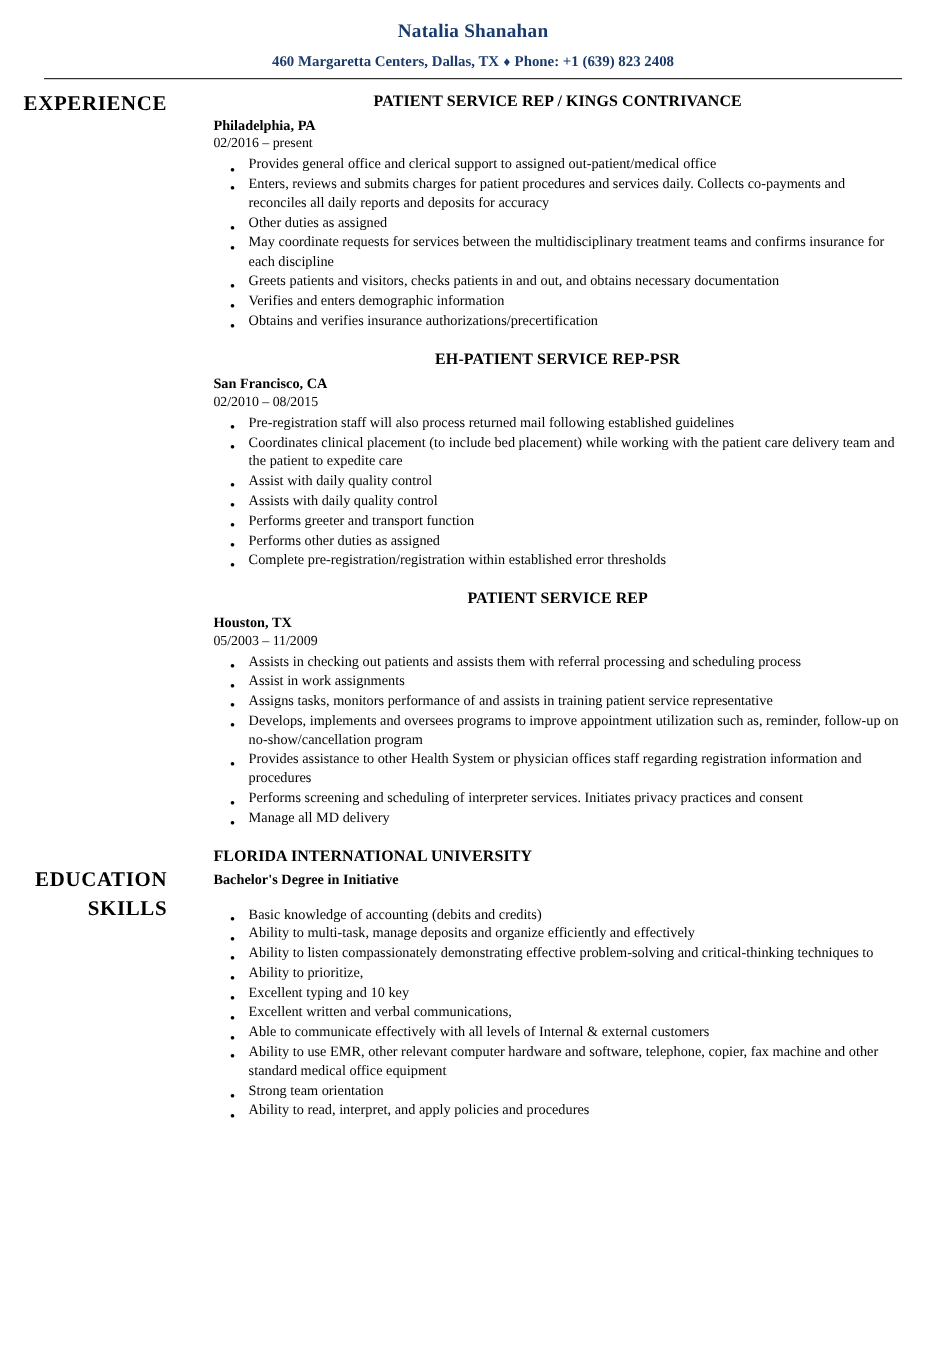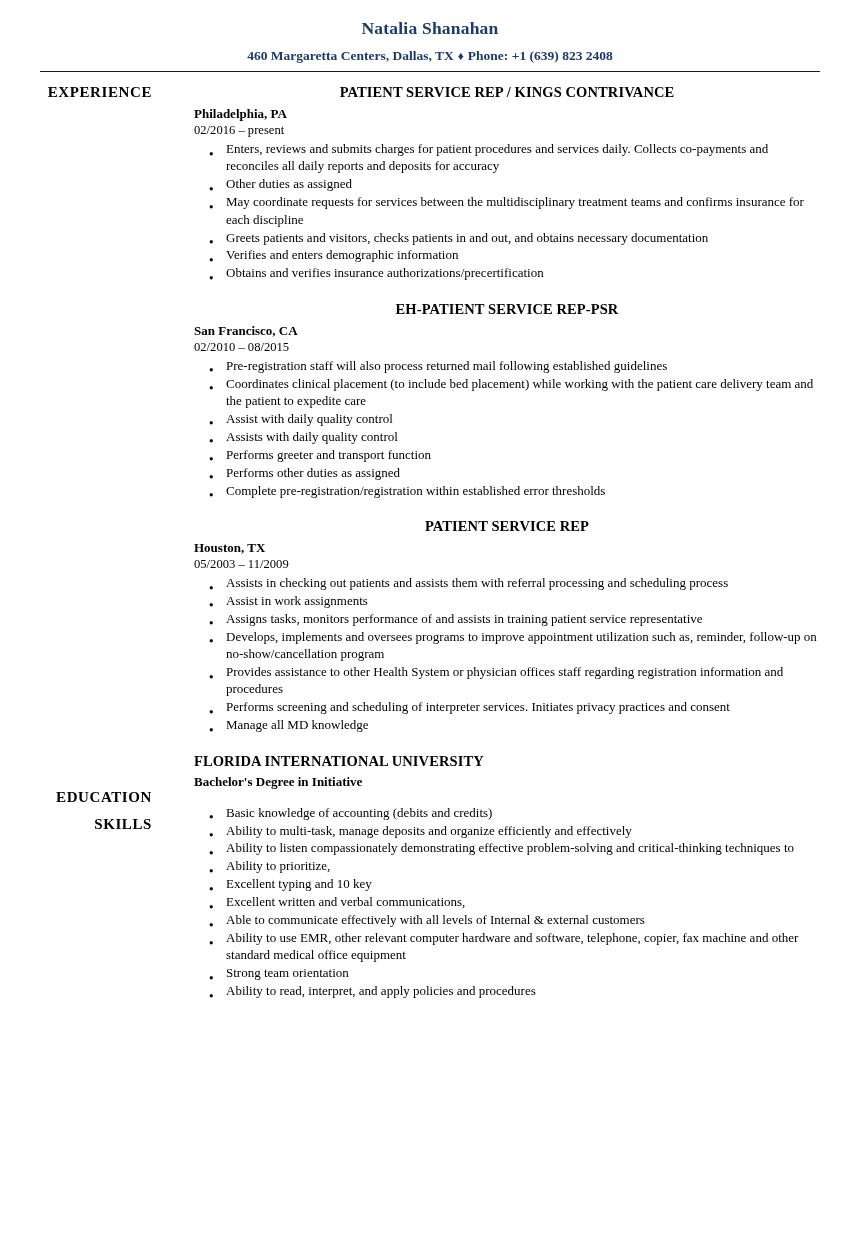--- a/index.html
+++ b/index.html
@@ -60,21 +60,21 @@
     position: relative;
   }
   .content-col {
     flex: 1 1 auto;
     padding-left: 42px;
     position: relative;
   }
   .section-label {
     font-family: "Liberation Serif", serif;
     font-weight: bold;
-    font-size: 15px;
+    font-size: 19px;
     letter-spacing: 0.6px;
     color: #000;
     position: absolute;
     right: 0;
     text-align: right;
     white-space: nowrap;
   }
 
   
   .job { margin-bottom: 19px; }
@@ -154,20 +154,21 @@
 
     <div class="content-col">
 
       <div>
 
         <div class="job">
           <div class="job-title">PATIENT SERVICE REP / KINGS CONTRIVANCE</div>
           <div class="job-location">Philadelphia, PA</div>
           <div class="job-dates">02/2016 – present</div>
           <ul class="bullets">
+            <li>Provides general office and clerical support to assigned out-patient/medical office</li>
             <li>Enters, reviews and submits charges for patient procedures and services daily. Collects co-payments and reconciles all daily reports and deposits for accuracy</li>
             <li>Other duties as assigned</li>
             <li>May coordinate requests for services between the multidisciplinary treatment teams and confirms insurance for each discipline</li>
             <li>Greets patients and visitors, checks patients in and out, and obtains necessary documentation</li>
             <li>Verifies and enters demographic information</li>
             <li>Obtains and verifies insurance authorizations/precertification</li>
           </ul>
         </div>
 
         <div class="job">
@@ -189,21 +190,21 @@
           <div class="job-title">PATIENT SERVICE REP</div>
           <div class="job-location">Houston, TX</div>
           <div class="job-dates">05/2003 – 11/2009</div>
           <ul class="bullets">
             <li>Assists in checking out patients and assists them with referral processing and scheduling process</li>
             <li>Assist in work assignments</li>
             <li>Assigns tasks, monitors performance of and assists in training patient service representative</li>
             <li>Develops, implements and oversees programs to improve appointment utilization such as, reminder, follow-up on no-show/cancellation program</li>
             <li>Provides assistance to other Health System or physician offices staff regarding registration information and procedures</li>
             <li>Performs screening and scheduling of interpreter services. Initiates privacy practices and consent</li>
-            <li>Manage all MD knowledge</li>
+            <li>Manage all MD delivery</li>
           </ul>
         </div>
 
       </div>
 
       <div class="edu-block">
         <div class="edu-school">FLORIDA INTERNATIONAL UNIVERSITY</div>
         <div class="edu-degree">Bachelor's Degree in Initiative</div>
       </div>
 

